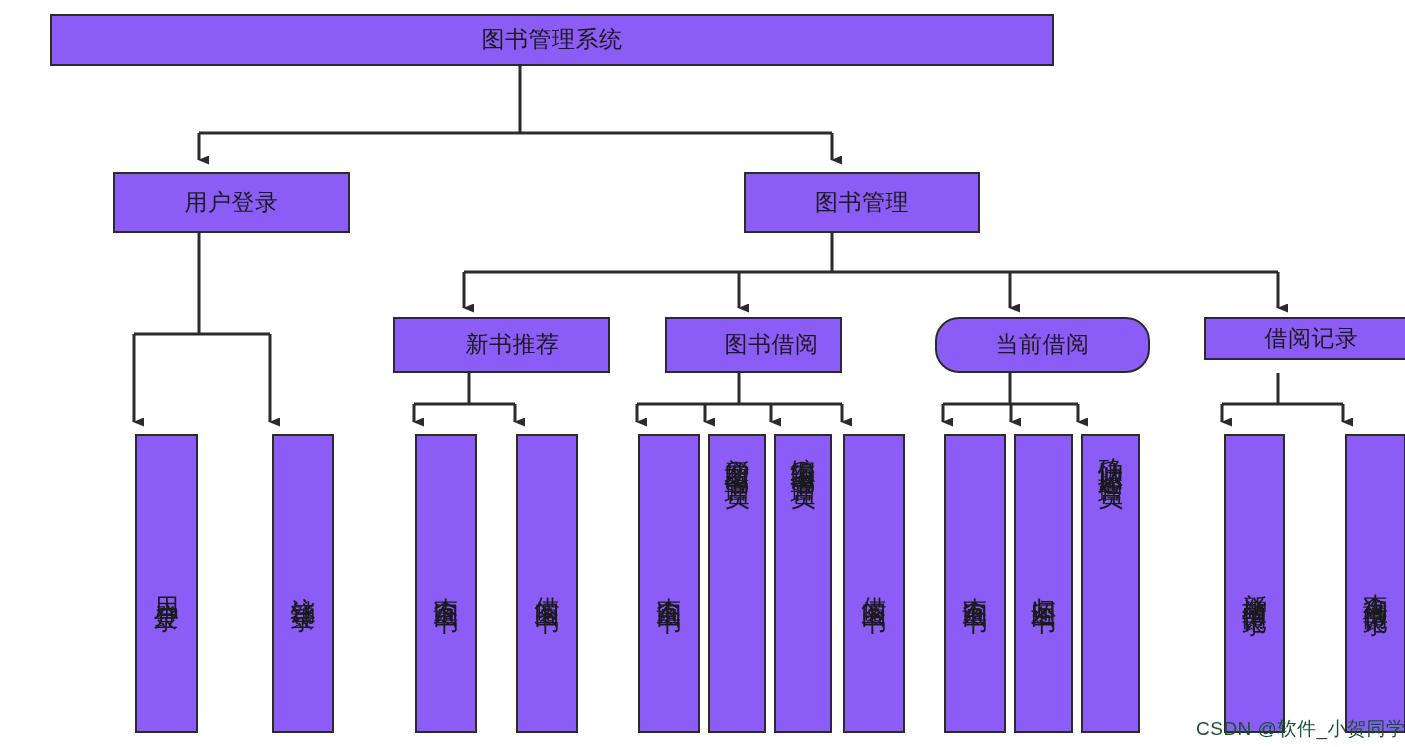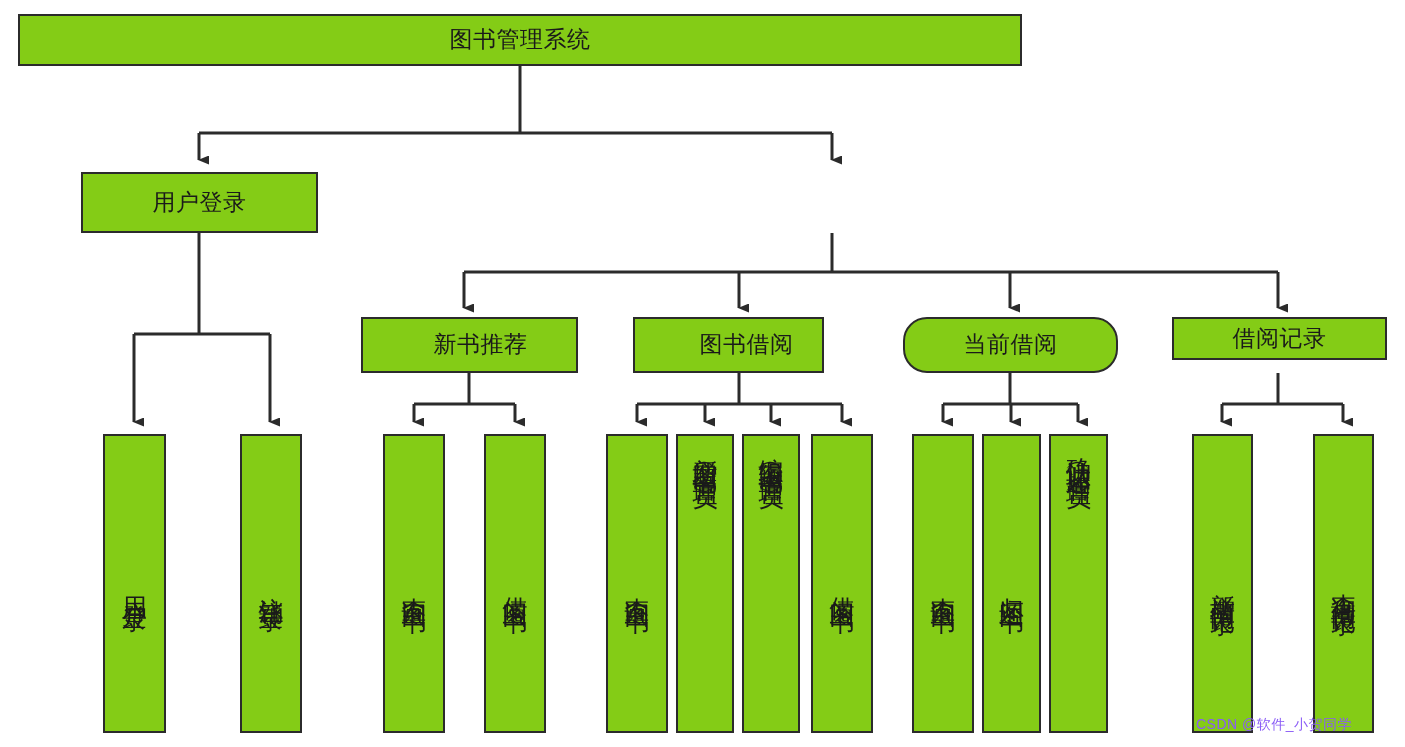--- a/index.html
+++ b/index.html
@@ -22,26 +22,27 @@
     position: absolute;
     left: 0;
     top: 0;
     width: 1405px;
     height: 747px;
     display: block;
   }
   .node-box {
     position: absolute;
     box-sizing: border-box;
-    background: #84cc16;
+    background: #8b5cf6;
     border: 2.5px solid #2b2b2b;
     display: flex;
     align-items: center;
     justify-content: center;
     overflow: hidden;
+    margin-left: 32px;
   }
   .node-label {
     color: #1a1a1a;
     line-height: 1.12;
     text-align: center;
     white-space: pre;
   }
   .node-horizontal .node-label {
     font-size: 23px;
     letter-spacing: 0.5px;
@@ -60,22 +61,22 @@
     font-size: 25px;
     letter-spacing: 4px;
     line-height: 1;
     padding-top: 2px;
   }
   .node-vertical.align-mid {
     align-items: center;
   }
   .watermark {
     position: absolute;
-    color: #8b5cf6;
-    font-size: 14px;
+    color: #14532d;
+    font-size: 19px;
     letter-spacing: 0.5px;
     white-space: nowrap;
     user-select: none;
   }
 </style>
 </head>
 <body>
 
 <div id="diagram-root">
 
@@ -129,25 +130,28 @@
     </g>
   </svg>
 
   <div class="node-box node-root node-horizontal" style="left:18px; top:14px; width:1004px; height:52px;">
     <span class="node-label">图书管理系统</span>
   </div>
 
   <div class="node-box node-horizontal" style="left:81px; top:172px; width:237px; height:61px;">
     <span class="node-label">用户登录</span>
   </div>
+  <div class="node-box node-horizontal" style="left:712px; top:172px; width:236px; height:61px;">
+    <span class="node-label">图书管理</span>
+  </div>
 
   <div class="node-box node-horizontal" style="left:361px; top:317px; width:217px; height:56px;padding-left:22px;">
     <span class="node-label">新书推荐</span>
   </div>
-  <div class="node-box node-horizontal" style="left:633px; top:317px; width:191px; height:56px;padding-left:36px;">
+  <div class="node-box node-horizontal" style="left:633px; top:317px; width:177px; height:56px;padding-left:36px;">
     <span class="node-label">图书借阅</span>
   </div>
   <div class="node-box node-horizontal" style="left:903px; top:317px; width:215px; height:56px;border-radius:24px;">
     <span class="node-label">当前借阅</span>
   </div>
   <div class="node-box node-horizontal" style="left:1172px; top:317px; width:215px; height:43px;">
     <span class="node-label">借阅记录</span>
   </div>
 
   <div class="node-box node-vertical align-mid" style="left:103px; top:434px; width:63px; height:299px;">

